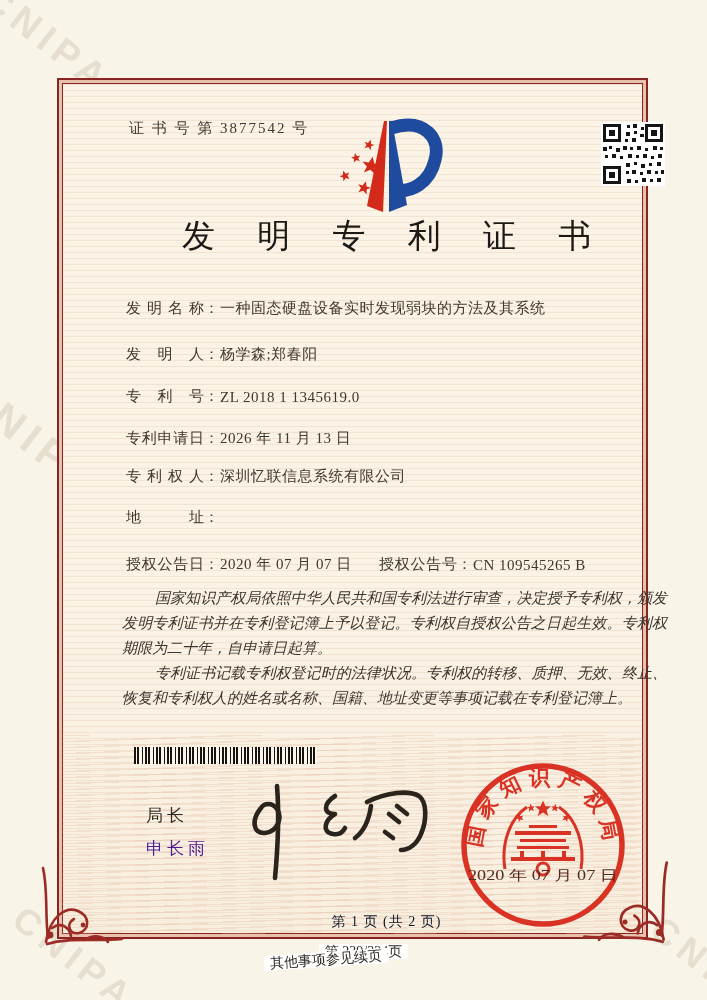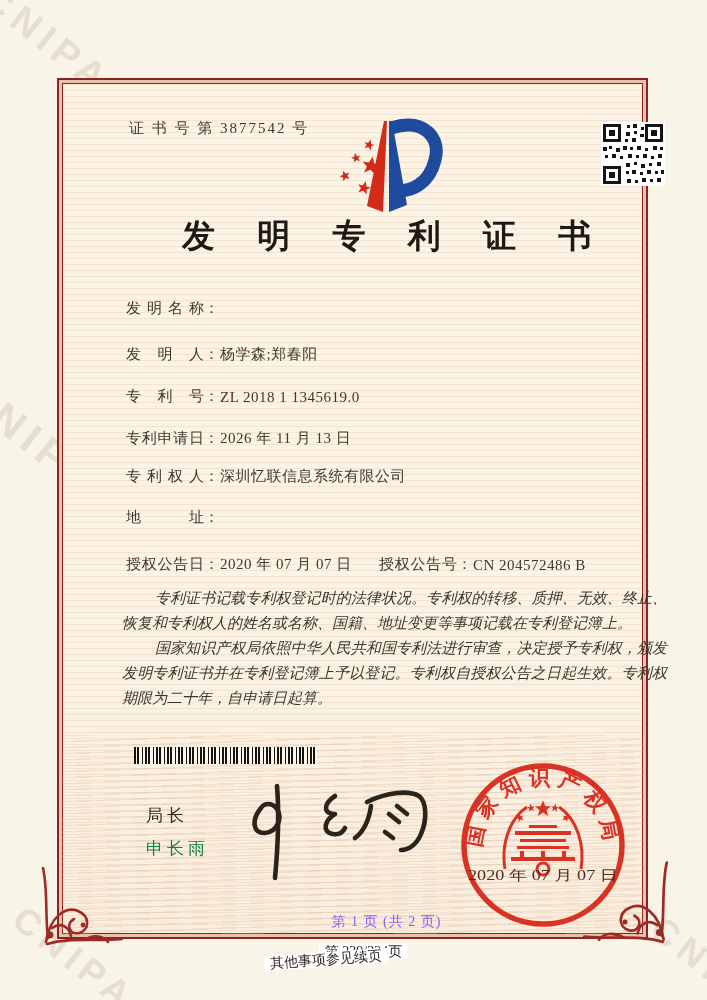--- a/index.html
+++ b/index.html
@@ -32,21 +32,21 @@
     background:repeating-linear-gradient(178deg, rgba(226,176,152,.28) 0 1.5px, rgba(0,0,0,0) 1.5px 6px);
   }
   .layer{position:absolute;inset:0;z-index:2;margin-left:34px;}
   .certno{
     position:absolute;left:95px;top:119px;font-size:15px;letter-spacing:2px;color:#42392f;
   }
   .logo{position:absolute;left:297px;top:115px;}
   .qr{position:absolute;left:567px;top:122px;}
   .title{
     position:absolute;left:57px;top:214px;width:591px;text-align:center;
-    font-size:33px;font-weight:bold;letter-spacing:17px;text-indent:17px;color:#1d1a16;
+    font-size:33px;font-weight:normal;letter-spacing:17px;text-indent:17px;color:#1d1a16;
   }
   .frow{position:absolute;left:92px;display:flex;align-items:flex-end;font-size:15px;color:#3f382e;}
   .flabel{
     display:inline-block;width:78px;text-align:justify;text-align-last:justify;
     flex:none;letter-spacing:0;
   }
   .fcolon{flex:none;width:16px;}
   .fvalue{letter-spacing:.5px;}
   .fvalue.addr{display:inline-block;width:438px;line-height:23px;}
   .body-text{
@@ -56,26 +56,26 @@
   }
   .body-text p{margin:0;text-indent:2.2em;}
   .barcode{
     position:absolute;left:100px;top:747px;width:183px;height:17px;
     background:repeating-linear-gradient(90deg,
       #16130f 0 2px,#faf6ec 2px 3px,
       #16130f 3px 5px,#faf6ec 5px 8px,
       #16130f 8px 9px,#faf6ec 9px 11px);
   }
   .sig-role{position:absolute;left:112px;top:804px;font-size:17px;letter-spacing:4px;color:#2c2722;}
-  .sig-name{position:absolute;left:112px;top:837px;font-size:17px;letter-spacing:4px;color:#15803d;}
+  .sig-name{position:absolute;left:112px;top:837px;font-size:17px;letter-spacing:4px;color:#4c1d95;}
   .sig-hand{position:absolute;left:205px;top:776px;}
   .seal{position:absolute;left:423px;top:759px;opacity:.95;}
   .pageno{
     position:absolute;left:57px;top:913px;width:591px;text-align:center;
-    font-size:14px;letter-spacing:1px;color:#8b5cf6;
+    font-size:14px;letter-spacing:1px;color:#0f172a;
   }
   .foot1{position:absolute;left:20px;right:0;top:943px;text-align:center;font-size:14px;color:#2f2a24;z-index:3;}
   .foot2{position:absolute;left:0;right:55px;top:951px;text-align:center;font-size:14px;color:#2f2a24;transform:rotate(-4deg);z-index:3;}
   .foot1 span,.foot2 span{background:#ffffff;padding:0 6px;}
   .corner{position:absolute;z-index:2;}
 </style>
 </head>
 <body>
 
 <div class="wm" style="left:-28px;top:18px">CNIPA</div>
@@ -147,20 +147,21 @@
       <rect x="8" y="50" width="6" height="6"></rect>
       <path d="M26,3h3v3h-3z M32,2h4v4h-4z M40,5h3v3h-3z M25,10h4v4h-4z M33,9h3v3h-3z M39,12h4v3h-4z M24,17h3v3h-3z M31,16h4v4h-4z M2,25h4v4h-4z M8,24h3v3h-3z M15,26h4v4h-4z M22,24h4v4h-4z M29,25h3v3h-3z M36,24h4v4h-4z M44,26h3v3h-3z M52,24h4v4h-4z M59,25h3v3h-3z M4,33h3v3h-3z M11,32h4v4h-4z M19,34h3v3h-3z M27,32h4v4h-4z M35,33h3v3h-3z M42,32h4v4h-4z M50,34h3v3h-3z M57,32h4v4h-4z M25,41h4v4h-4z M33,40h3v3h-3z M40,42h4v4h-4z M48,41h3v3h-3z M56,40h4v4h-4z M25,49h3v3h-3z M31,48h4v4h-4z M39,50h3v3h-3z M46,48h4v4h-4z M54,49h3v3h-3z M60,48h3v4h-3z M26,57h4v4h-4z M34,58h3v3h-3z M41,56h4v4h-4z M49,57h3v3h-3z M56,56h4v4h-4z"></path>
     </g>
   </svg>
 
   <div class="title">发 明 专 利 证 书</div>
 
   <div class="frow" style="top:299px">
     <span class="flabel">发明名称</span>
       <span class="fcolon">：</span>
+      <span class="fvalue">一种固态硬盘设备实时发现弱块的方法及其系统</span>
   </div>
   <div class="frow" style="top:345px">
     <span class="flabel">发明人</span>
       <span class="fcolon">：</span>
       <span class="fvalue">杨学森;郑春阳</span>
   </div>
   <div class="frow" style="top:387px">
     <span class="flabel">专利号</span>
       <span class="fcolon">：</span>
       <span class="fvalue">ZL 2018 1 1345619.0</span>
@@ -180,26 +181,26 @@
       <span class="fcolon">：</span>
   </div>
   <div class="frow" style="top:555px">
     <span class="flabel">授权公告日</span>
       <span class="fcolon">：</span>
       <span class="fvalue">2020 年 07 月 07 日</span>
   </div>
   <div class="frow" style="top:555px;left:345px">
     <span class="flabel">授权公告号</span>
       <span class="fcolon">：</span>
-      <span class="fvalue">CN 204572486 B</span>
+      <span class="fvalue">CN 109545265 B</span>
   </div>
 
   <div class="body-text">
+    <p>国家知识产权局依照中华人民共和国专利法进行审查，决定授予专利权，颁发发明专利证书并在专利登记簿上予以登记。专利权自授权公告之日起生效。专利权期限为二十年，自申请日起算。</p>
     <p>专利证书记载专利权登记时的法律状况。专利权的转移、质押、无效、终止、恢复和专利权人的姓名或名称、国籍、地址变更等事项记载在专利登记簿上。</p>
-    <p>国家知识产权局依照中华人民共和国专利法进行审查，决定授予专利权，颁发发明专利证书并在专利登记簿上予以登记。专利权自授权公告之日起生效。专利权期限为二十年，自申请日起算。</p>
   </div>
 
   <div class="barcode"></div>
 
   <div class="sig-role">局长</div>
   <div class="sig-name">申长雨</div>
   <svg class="sig-hand" width="200" height="105" viewBox="0 0 200 105">
     <g stroke="#2a241d" stroke-width="4.6" fill="none" stroke-linecap="round" stroke-linejoin="round">
       <path d="M38,10 C40,35 39,70 36,102"></path>
       <path d="M22,32 C12,44 14,58 26,57 C38,56 44,42 38,33 C33,26 25,27 22,32"></path>

